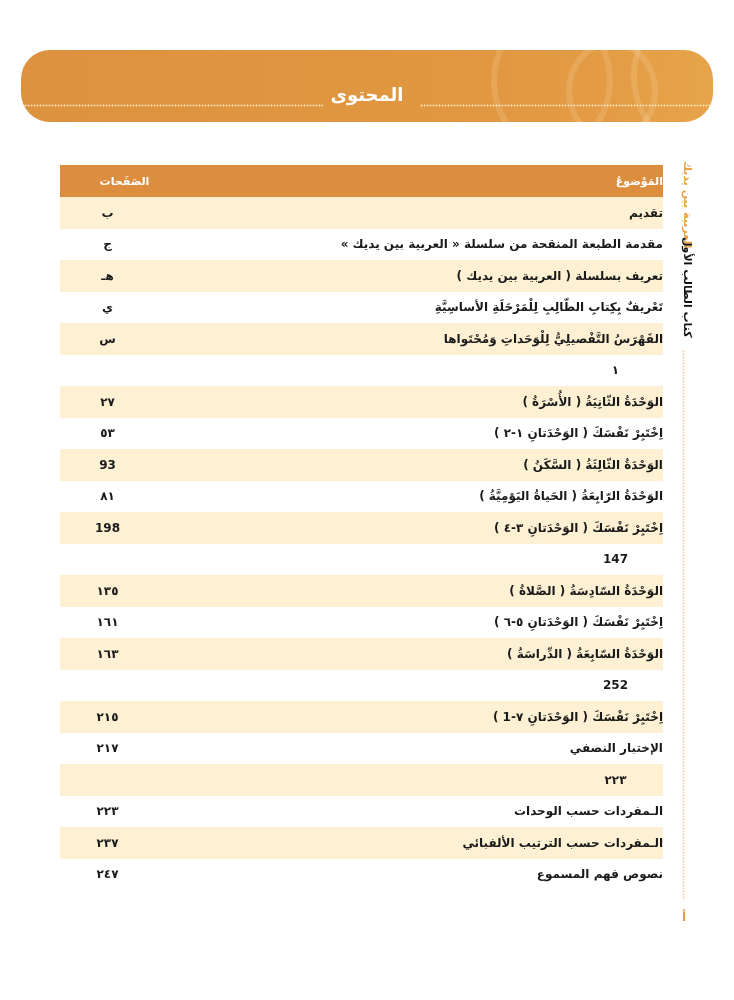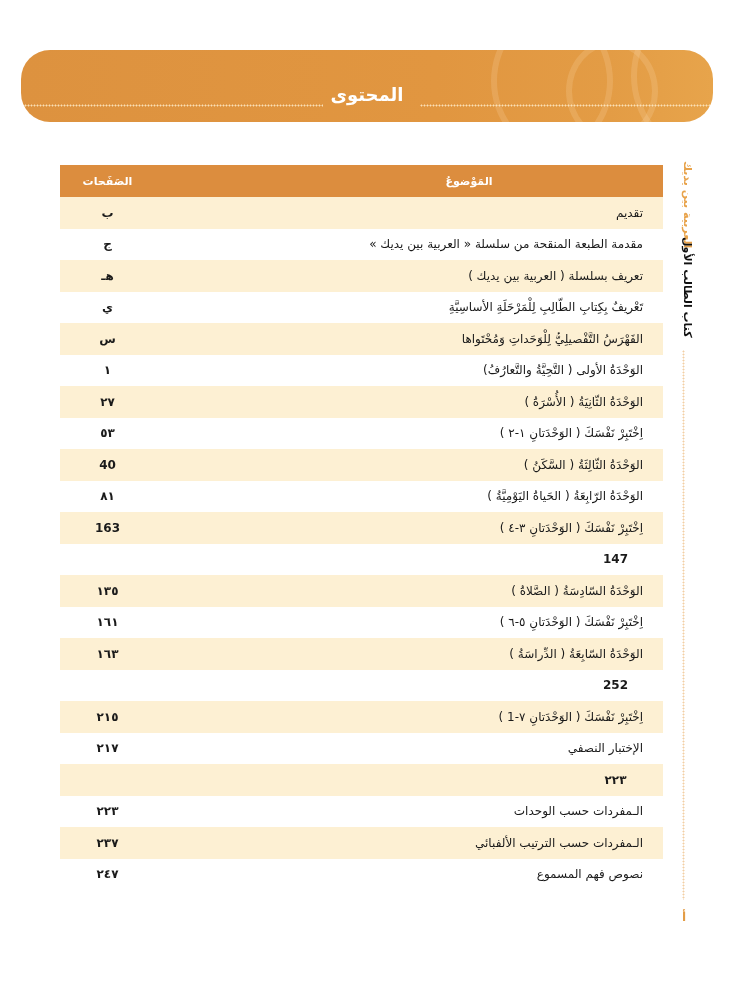--- a/index.html
+++ b/index.html
@@ -27,29 +27,29 @@
       font-family: "DejaVu Sans", sans-serif;
     }
     .toc {
       position: absolute; left: 60px; top: 165px; width: 603px;
       direction: rtl;
     }
     .toc .hdr {
       height: 32px; background: #dc8d3e; display: flex; align-items: center; color: #fff;
       font-size: 11px; font-weight: bold;
     }
-    .toc .hdr .c-topic { flex: 1; text-align: center; padding-left: 120px; }
-    .toc .hdr .c-page { width: 95px; text-align: center; }
+    .toc .hdr .c-topic { flex: 1; padding-left: 120px; }
+    .toc .hdr .c-page { width: 95px; text-align: center; padding-left: 17px; }
     .toc .row {
       height: 31.5px; display: flex; align-items: center;
       font-size: 12px; color: #1a1a1a;
     }
     .toc .row:nth-child(odd) { background: #fdf0d3; }
     .toc .row:nth-child(even) { background: #ffffff; }
-    .toc .row .c-topic { flex: 1; padding-right: 20px; font-weight: normal; white-space: nowrap; }
+    .toc .row .c-topic { flex: 1; padding-right: 0; font-weight: bold; white-space: nowrap; }
     .toc .row .c-page { width: 95px; text-align: center; font-weight: bold; font-size: 12px; }
     .side {
       position: absolute; left: 674px; width: 20px; writing-mode: vertical-rl;
       font-weight: bold; font-size: 11px; direction: rtl; text-align: center;
       white-space: nowrap;
     }
     .side.series { top: 168px; height: 80px; color: #e8a34b; }
     .side.book { top: 262px; height: 76px; color: #111111; }
     .vline {
       position: absolute; left: 682px; top: 350px; width: 3px; height: 550px;
@@ -93,42 +93,41 @@
       </div>
     <div class="row">
         <div class="c-topic">تَعْريفٌ بِكِتابِ الطّالِبِ لِلْمَرْحَلَةِ الأساسِيَّةِ</div>
         <div class="c-page">ي</div>
       </div>
     <div class="row">
         <div class="c-topic">الفَهْرَسُ التَّفْصيلِيُّ لِلْوَحَداتِ وَمُحْتَواها</div>
         <div class="c-page">س</div>
       </div>
     <div class="row">
-        <div class="c-topic">الوَحْدَةُ  الأولى ( التَّحِيَّةُ والتَّعارُفُ)</div>
         <div class="c-page">١</div>
       </div>
     <div class="row">
         <div class="c-topic">الوَحْدَةُ  الثّانِيَةُ ( الأُسْرَةُ )</div>
         <div class="c-page">٢٧</div>
       </div>
     <div class="row">
         <div class="c-topic">اِخْتَبِرْ نَفْسَكَ  ( الوَحْدَتانِ ١-٢ )</div>
         <div class="c-page">٥٣</div>
       </div>
     <div class="row">
         <div class="c-topic">الوَحْدَةُ  الثّالِثَةُ ( السَّكَنُ )</div>
-        <div class="c-page">40</div>
+        <div class="c-page">93</div>
       </div>
     <div class="row">
         <div class="c-topic">الوَحْدَةُ  الرّابِعَةُ ( الحَياةُ اليَوْمِيَّةُ )</div>
         <div class="c-page">٨١</div>
       </div>
     <div class="row">
         <div class="c-topic">اِخْتَبِرْ نَفْسَكَ  ( الوَحْدَتانِ ٣-٤ )</div>
-        <div class="c-page">163</div>
+        <div class="c-page">198</div>
       </div>
     <div class="row">
         <div class="c-page">147</div>
       </div>
     <div class="row">
         <div class="c-topic">الوَحْدَةُ  السّادِسَةُ ( الصَّلاةُ )</div>
         <div class="c-page">١٣٥</div>
       </div>
     <div class="row">
         <div class="c-topic">اِخْتَبِرْ نَفْسَكَ  ( الوَحْدَتانِ ٥-٦ )</div>

